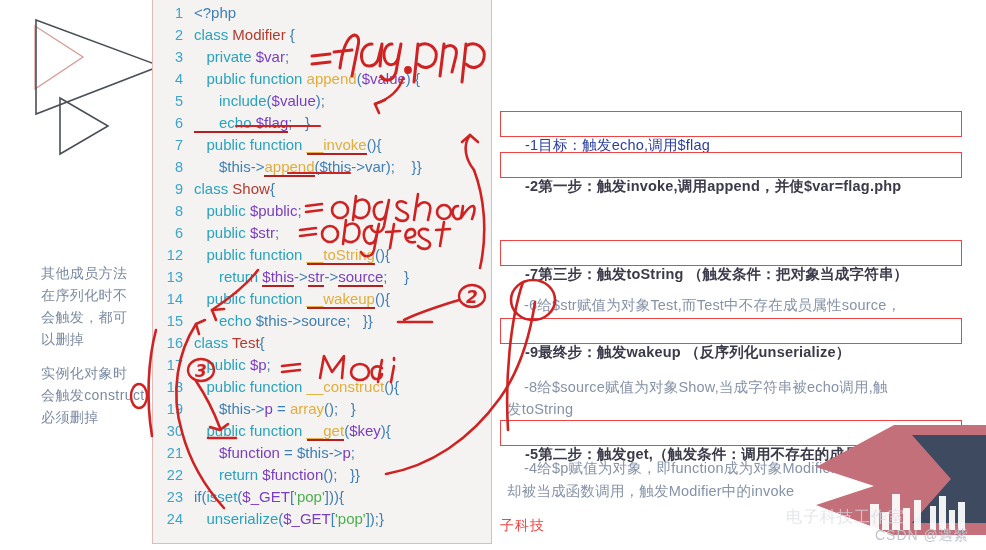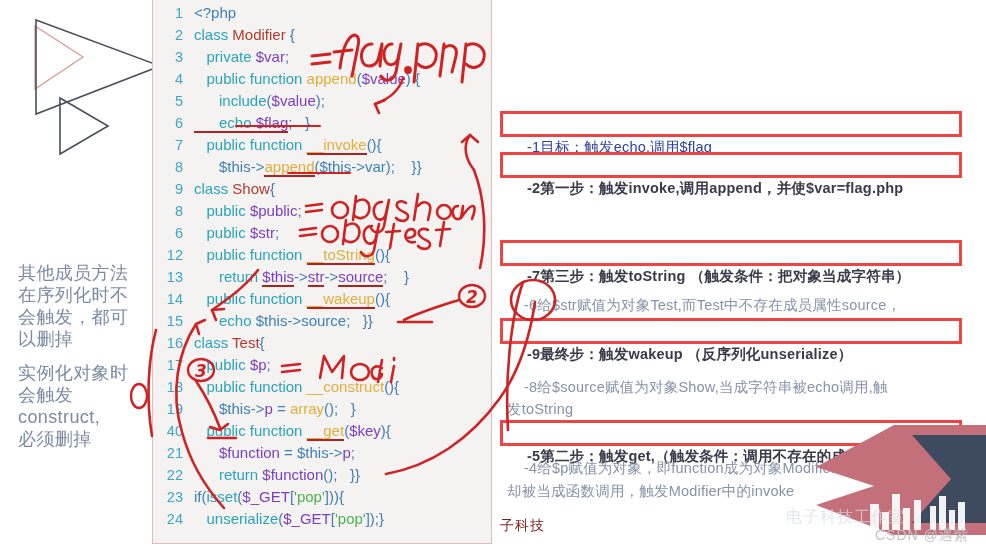--- a/index.html
+++ b/index.html
@@ -12,24 +12,25 @@
   }
   #stage{position:absolute;left:0;top:0;width:986px;height:550px;overflow:hidden;background:#fff;}
 
   
   .deco-tri{position:absolute;}
 
   
   .left-note{
     position:absolute;
     color:#7b8aa3;
-    font-size:18px;
+    font-size:14px;
     line-height:22px;
     letter-spacing:.4px;
     white-space:pre-line;
+    margin-left:23px;
   }
   #note-a{left:18px;top:262px;width:130px;}
   #note-b{left:18px;top:362px;width:130px;}
 
   
   #code-panel{
     position:absolute;left:152px;top:0px;width:340px;height:544px;
     background:#f5f3f2;
     border-left:1.5px solid #e4b9b6;
     border-right:1.5px solid #e4b9b6;
@@ -55,21 +56,21 @@
   .var{color:#7a3fc0;}
   .str{color:#4caf50;}
   .plain{color:#3f7fb5;}
   .ul{border-bottom:2px solid #b32020;}
 
   
   .abox{
     position:absolute;
     box-sizing:border-box;
     background:#ffffff;
-    border:3px solid #ef4444;
+    border:1px solid #ef4444;
     padding:2px 7px;
     font-size:14.5px;
     line-height:21px;
     color:#8592a8;
     letter-spacing:.2px;
     white-space:pre-wrap;
   }
   .abox.noborder{border:none;background:transparent;}
   .t-blue{color:#2a3fa0;}
   .t-dark{color:#3a3a4a;font-weight:bold;}
@@ -78,21 +79,21 @@
   
   #deco-arrows{position:absolute;right:0;bottom:0;width:170px;height:135px;}
 
   
   .wm{
     position:absolute;color:#d9dde4;font-size:16px;letter-spacing:1px;
     pointer-events:none;
   }
   #wm-center{left:786px;top:507px;opacity:.75;}
   #wm-csdn{left:867px;top:527px;font-size:14px;color:#bfc4cd;margin-left:8px;}
-  #wm-footer{left:500px;top:517px;font-size:14px;color:#7f1d1d;}
+  #wm-footer{left:500px;top:517px;font-size:14px;color:#ef4444;}
 
   
   #ink{position:absolute;left:0;top:0;width:986px;height:550px;pointer-events:none;}
 </style>
 </head>
 <body>
 
 <div id="stage">
 
   <svg class="deco-tri" style="left:8px;top:10px;" width="150" height="150" viewBox="0 0 150 150">
@@ -125,21 +126,21 @@
     <div class="code-row"><span class="ln">8</span><span class="code-txt"><span class="kw">   public </span><span class="var">$public</span><span class="plain">;</span></span></div>
     <div class="code-row"><span class="ln">6</span><span class="code-txt"><span class="kw">   public </span><span class="var">$str</span><span class="plain">;</span></span></div>
     <div class="code-row"><span class="ln">12</span><span class="code-txt"><span class="kw">   public function </span><span class="fn ul">__toString</span><span class="plain">(){</span></span></div>
     <div class="code-row"><span class="ln">13</span><span class="code-txt"><span class="kw">      return </span><span class="var ul">$this</span><span class="plain">-&gt;</span><span class="var ul">str</span><span class="plain">-&gt;</span><span class="var ul">source</span><span class="plain">;    }</span></span></div>
     <div class="code-row"><span class="ln">14</span><span class="code-txt"><span class="kw">   public function </span><span class="fn ul">__wakeup</span><span class="plain">(){</span></span></div>
     <div class="code-row"><span class="ln">15</span><span class="code-txt"><span class="kw">      echo </span><span class="plain">$this-&gt;source;   }}</span></span></div>
     <div class="code-row"><span class="ln">16</span><span class="code-txt"><span class="kw">class </span><span class="cls">Test</span><span class="plain">{</span></span></div>
     <div class="code-row"><span class="ln">17</span><span class="code-txt"><span class="kw">   public </span><span class="var">$p</span><span class="plain">;</span></span></div>
     <div class="code-row"><span class="ln">18</span><span class="code-txt"><span class="kw">   public function </span><span class="fn">__construct</span><span class="plain">(){</span></span></div>
     <div class="code-row"><span class="ln">19</span><span class="code-txt"><span class="plain">      $this-&gt;</span><span class="var">p</span><span class="plain"> = </span><span class="fn">array</span><span class="plain">();   }</span></span></div>
-    <div class="code-row"><span class="ln">40</span><span class="code-txt"><span class="kw">   public function </span><span class="fn ul">__get</span><span class="plain">(</span><span class="var">$key</span><span class="plain">){</span></span></div>
+    <div class="code-row"><span class="ln">30</span><span class="code-txt"><span class="kw">   public function </span><span class="fn ul">__get</span><span class="plain">(</span><span class="var">$key</span><span class="plain">){</span></span></div>
     <div class="code-row"><span class="ln">21</span><span class="code-txt"><span class="plain">      </span><span class="var">$function</span><span class="plain"> = $this-&gt;</span><span class="var">p</span><span class="plain">;</span></span></div>
     <div class="code-row"><span class="ln">22</span><span class="code-txt"><span class="kw">      return </span><span class="var">$function</span><span class="plain">();   }}</span></span></div>
     <div class="code-row"><span class="ln">23</span><span class="code-txt"><span class="plain">if(</span><span class="kw">isset</span><span class="plain">(</span><span class="var">$_GET</span><span class="plain">[</span><span class="str">'pop'</span><span class="plain">])){</span></span></div>
     <div class="code-row"><span class="ln">24</span><span class="code-txt"><span class="plain">   </span><span class="kw">unserialize</span><span class="plain">(</span><span class="var">$_GET</span><span class="plain">[</span><span class="str">'pop'</span><span class="plain">]);}</span></span></div>
   </div>
 
   <div class="abox" id="a1" style="left:500px;top:111px;width:462px;height:26px;">
     <span class="t-blue">-1目标：触发echo,调用$flag</span>
   </div>
 

